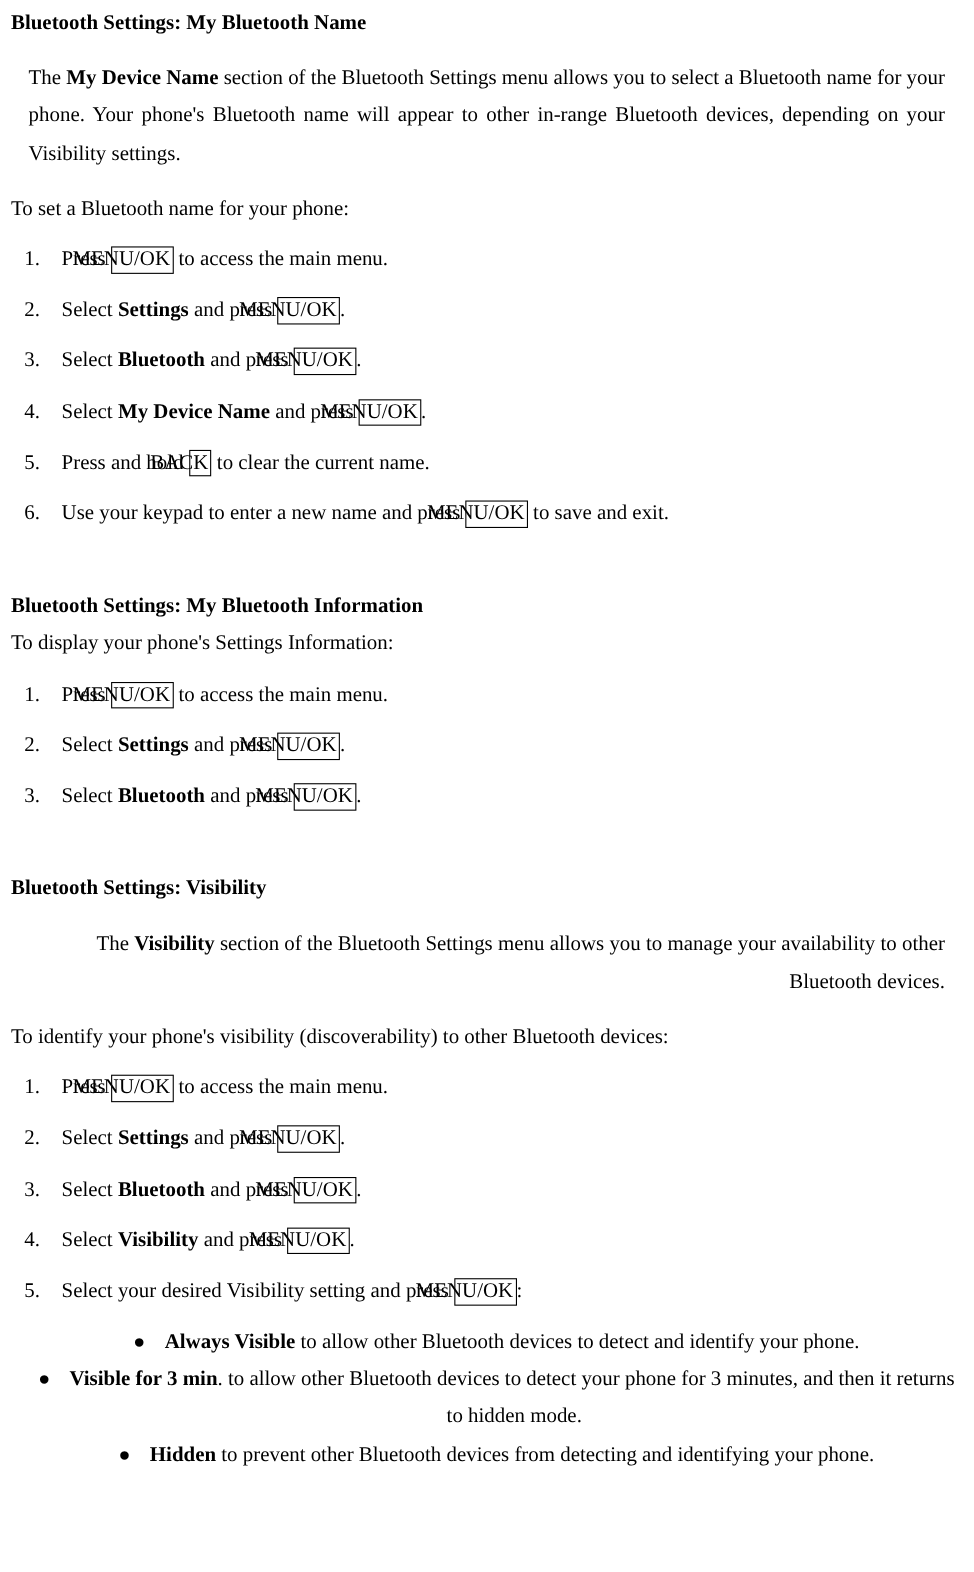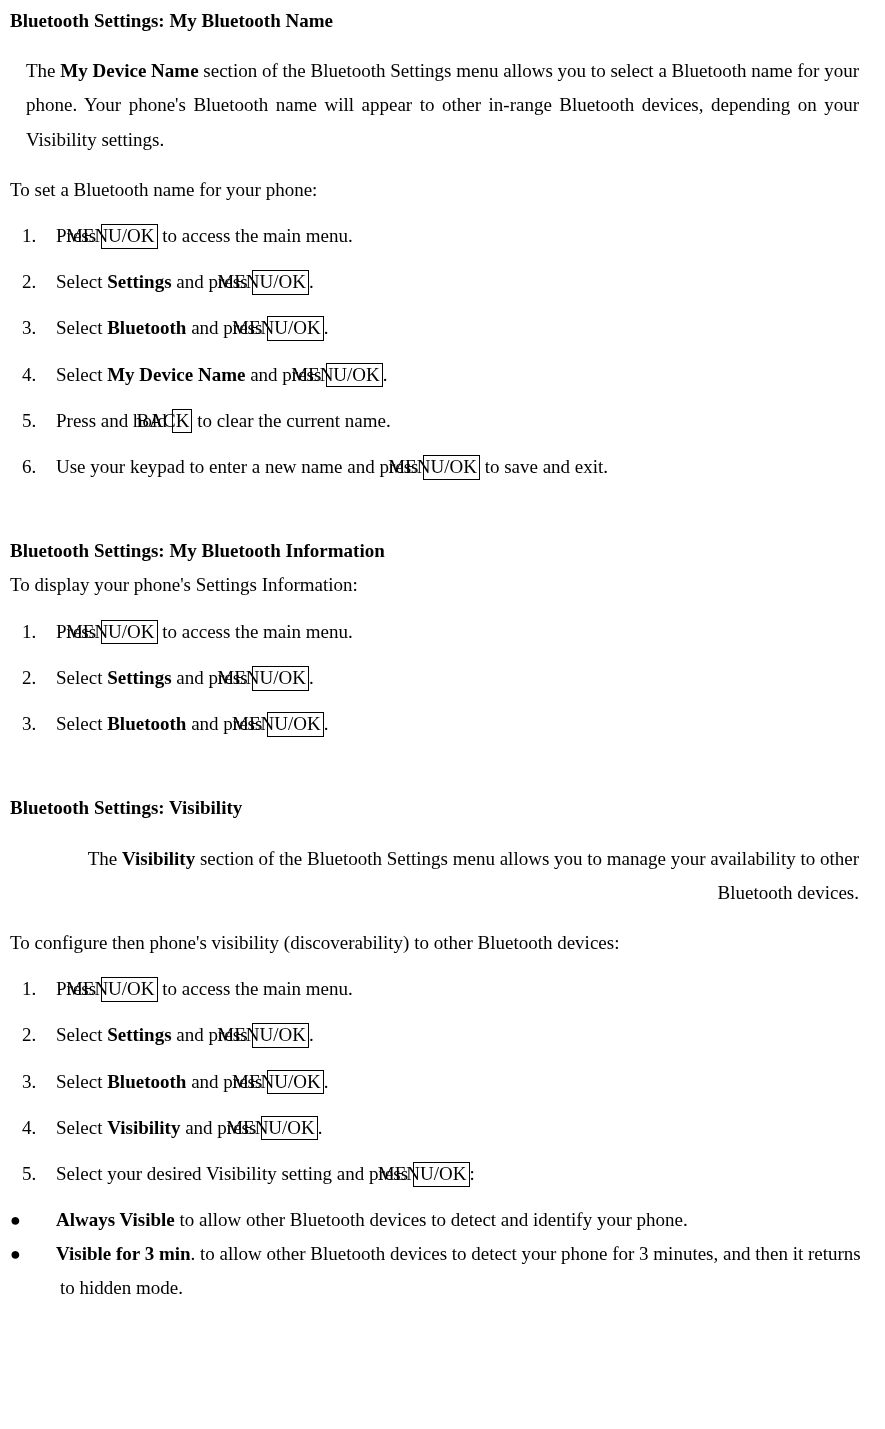--- a/index.html
+++ b/index.html
@@ -41,20 +41,21 @@
     }
     ol.numbered li .num {
       display: inline-block;
       width: 34px;
       text-indent: 0;
     }
     ul.bulleted {
       list-style: none;
       padding-left: 0;
       margin: 0;
+      text-align: center;
     }
     ul.bulleted li {
       padding-left: 50px;
       text-indent: -50px;
       margin: 0;
     }
     ul.bulleted li .bullet {
       display: inline-block;
       width: 46px;
       text-indent: 0;
@@ -90,24 +91,25 @@
   <li><span class="num">2.</span><span>Select </span><span class="bold">Settings</span><span> and press </span><span class="boxed">MENU/OK</span><span>.</span></li>
   <li><span class="num">3.</span><span>Select </span><span class="bold">Bluetooth</span><span> and press </span><span class="boxed">MENU/OK</span><span>.</span></li>
 </ol>
 
 <div class="section-break"></div>
 
 <div class="heading">Bluetooth Settings: Visibility</div>
 <p class="paragraph" style="text-align:right;">
   <span>The </span><span class="bold">Visibility</span><span> section of the Bluetooth Settings menu allows you to manage your availability to other Bluetooth devices.</span>
 </p>
-<div>To configure then phone's visibility (discoverability) to other Bluetooth devices:</div>
+<div>To identify your phone's visibility (discoverability) to other Bluetooth devices:</div>
 <ol class="numbered">
   <li><span class="num">1.</span><span>Press </span><span class="boxed">MENU/OK</span><span> to access the main menu.</span></li>
   <li><span class="num">2.</span><span>Select </span><span class="bold">Settings</span><span> and press </span><span class="boxed">MENU/OK</span><span>.</span></li>
   <li><span class="num">3.</span><span>Select </span><span class="bold">Bluetooth</span><span> and press </span><span class="boxed">MENU/OK</span><span>.</span></li>
   <li><span class="num">4.</span><span>Select </span><span class="bold">Visibility</span><span> and press </span><span class="boxed">MENU/OK</span><span>.</span></li>
   <li><span class="num">5.</span><span>Select your desired Visibility setting and press </span><span class="boxed">MENU/OK</span><span>:</span></li>
 </ol>
 <ul class="bulleted">
   <li><span class="bullet">●</span><span class="bold">Always Visible</span><span> to allow other Bluetooth devices to detect and identify your phone.</span></li>
   <li><span class="bullet">●</span><span class="bold">Visible for 3 min</span><span>. to allow other Bluetooth devices to detect your phone for 3 minutes, and then it returns to hidden mode.</span></li>
+  <li><span class="bullet">●</span><span class="bold">Hidden</span><span> to prevent other Bluetooth devices from detecting and identifying your phone.</span></li>
 </ul>
 
 </body></html>

